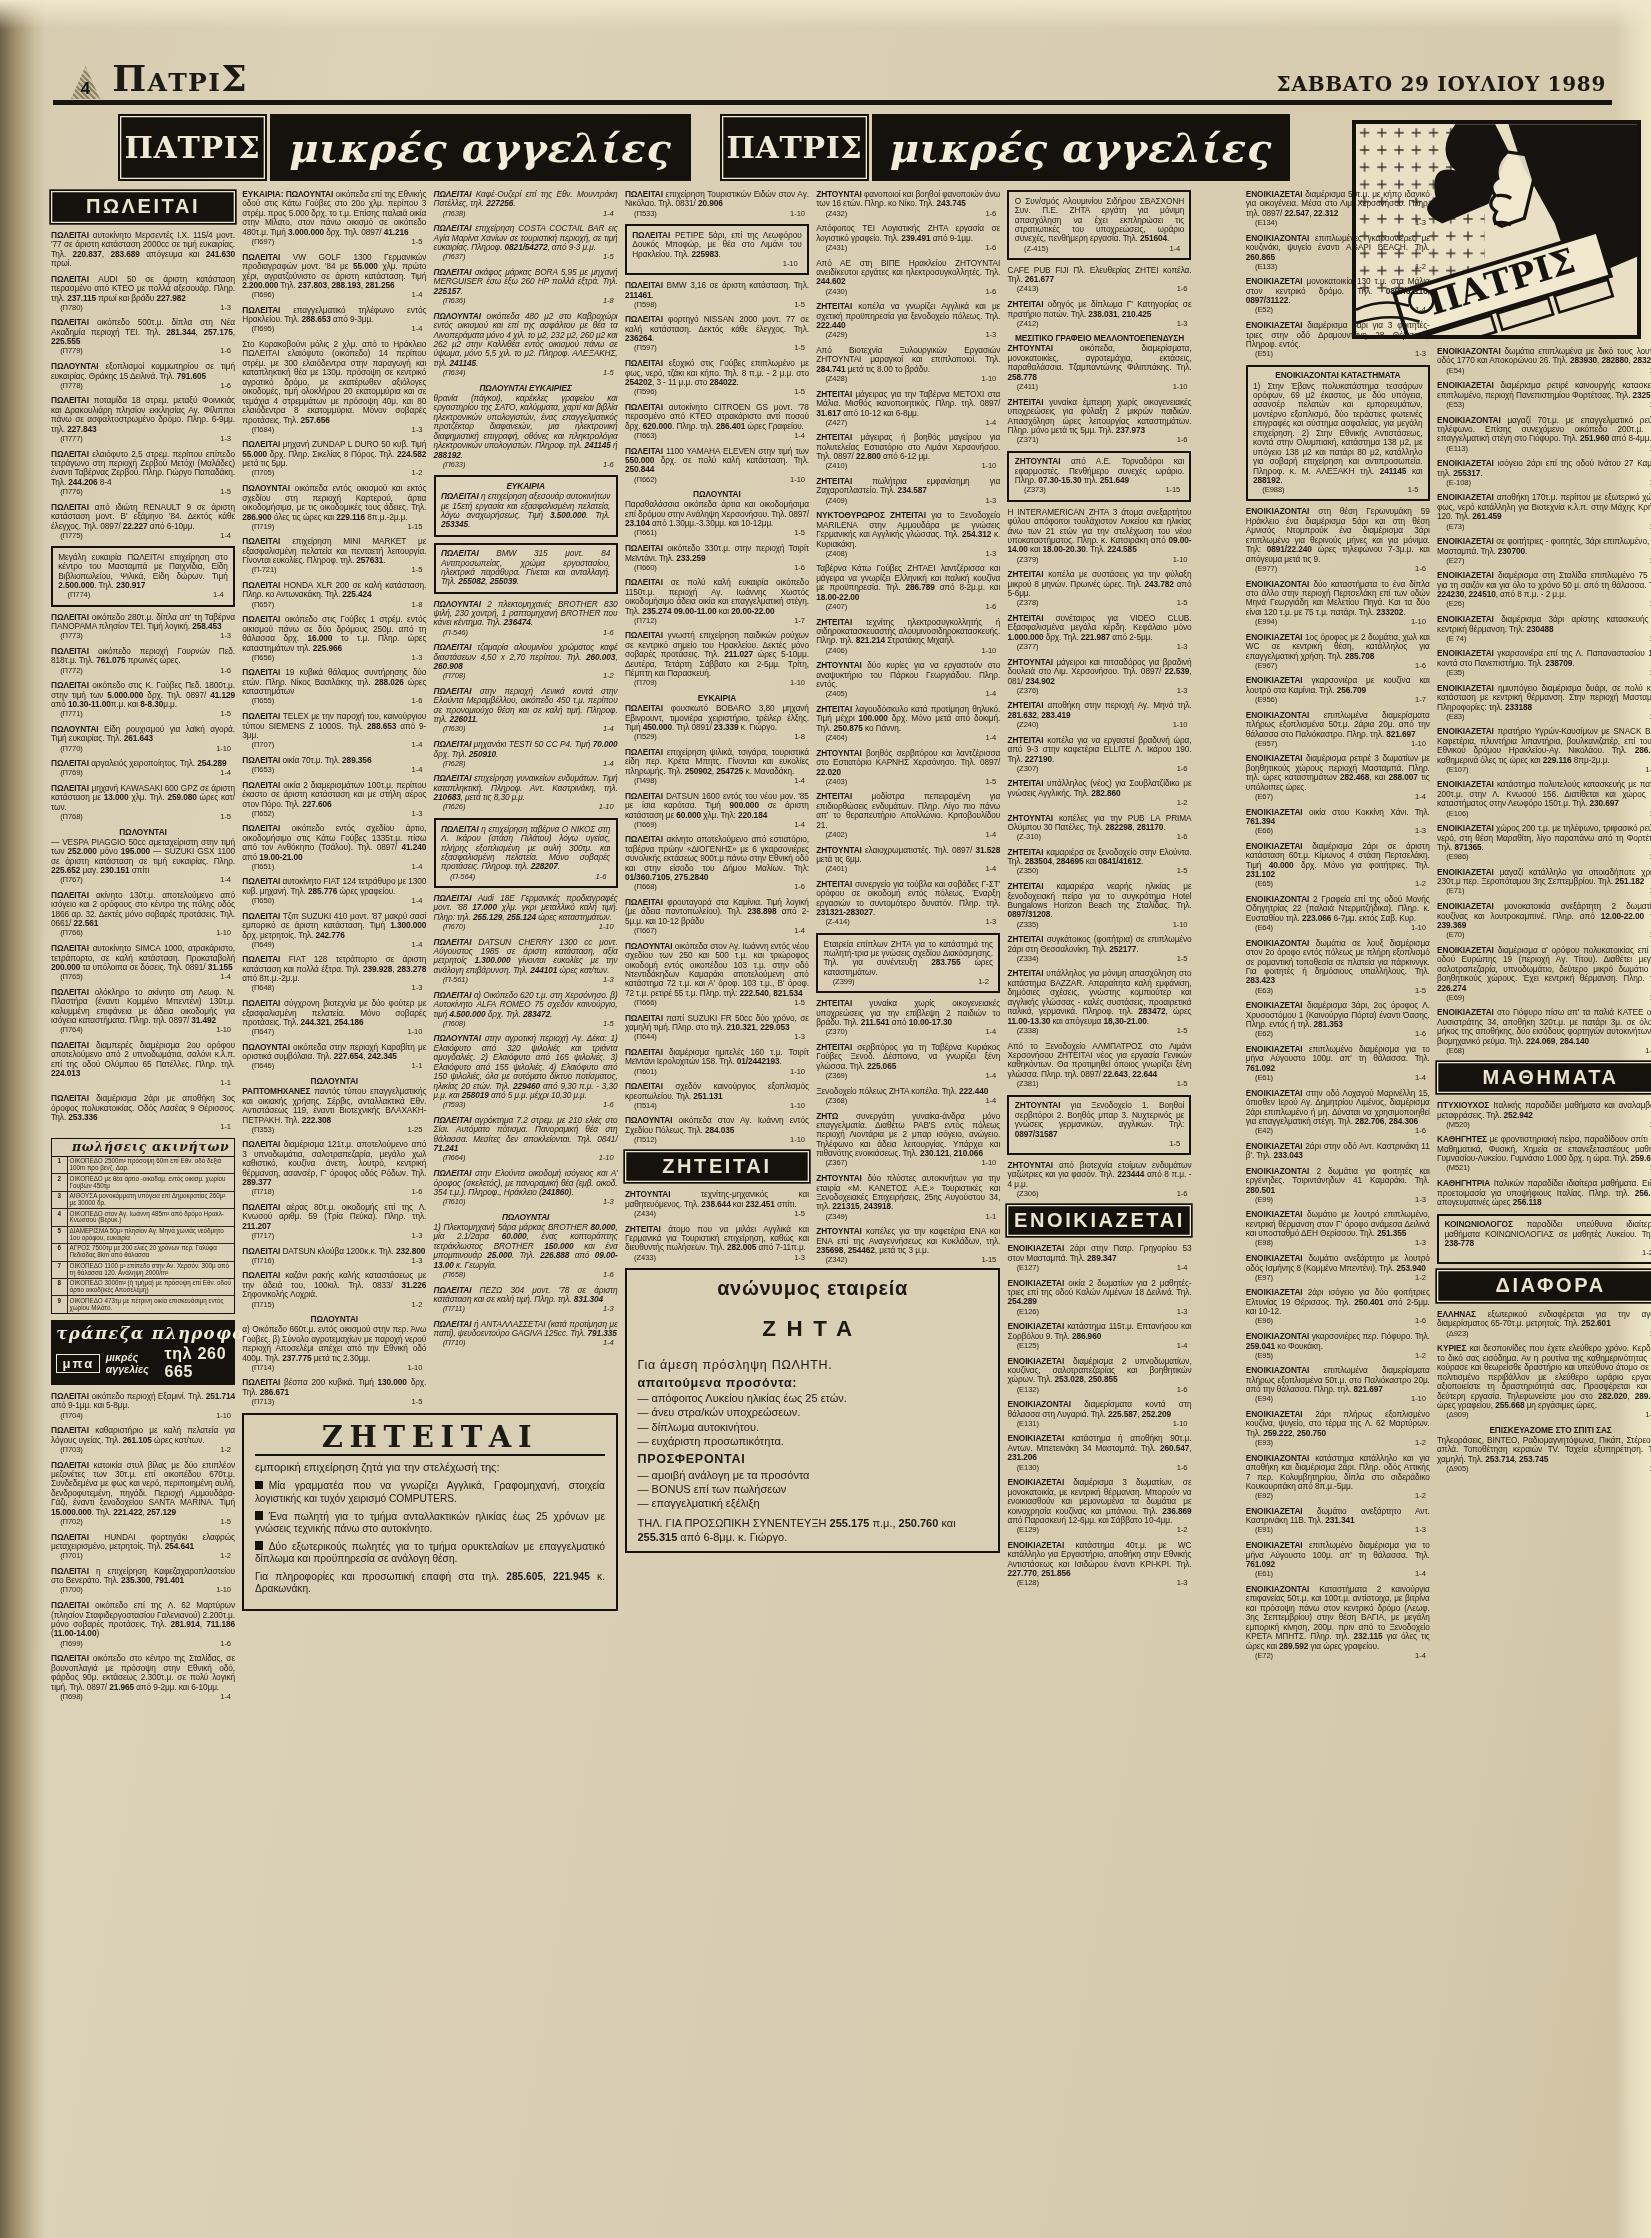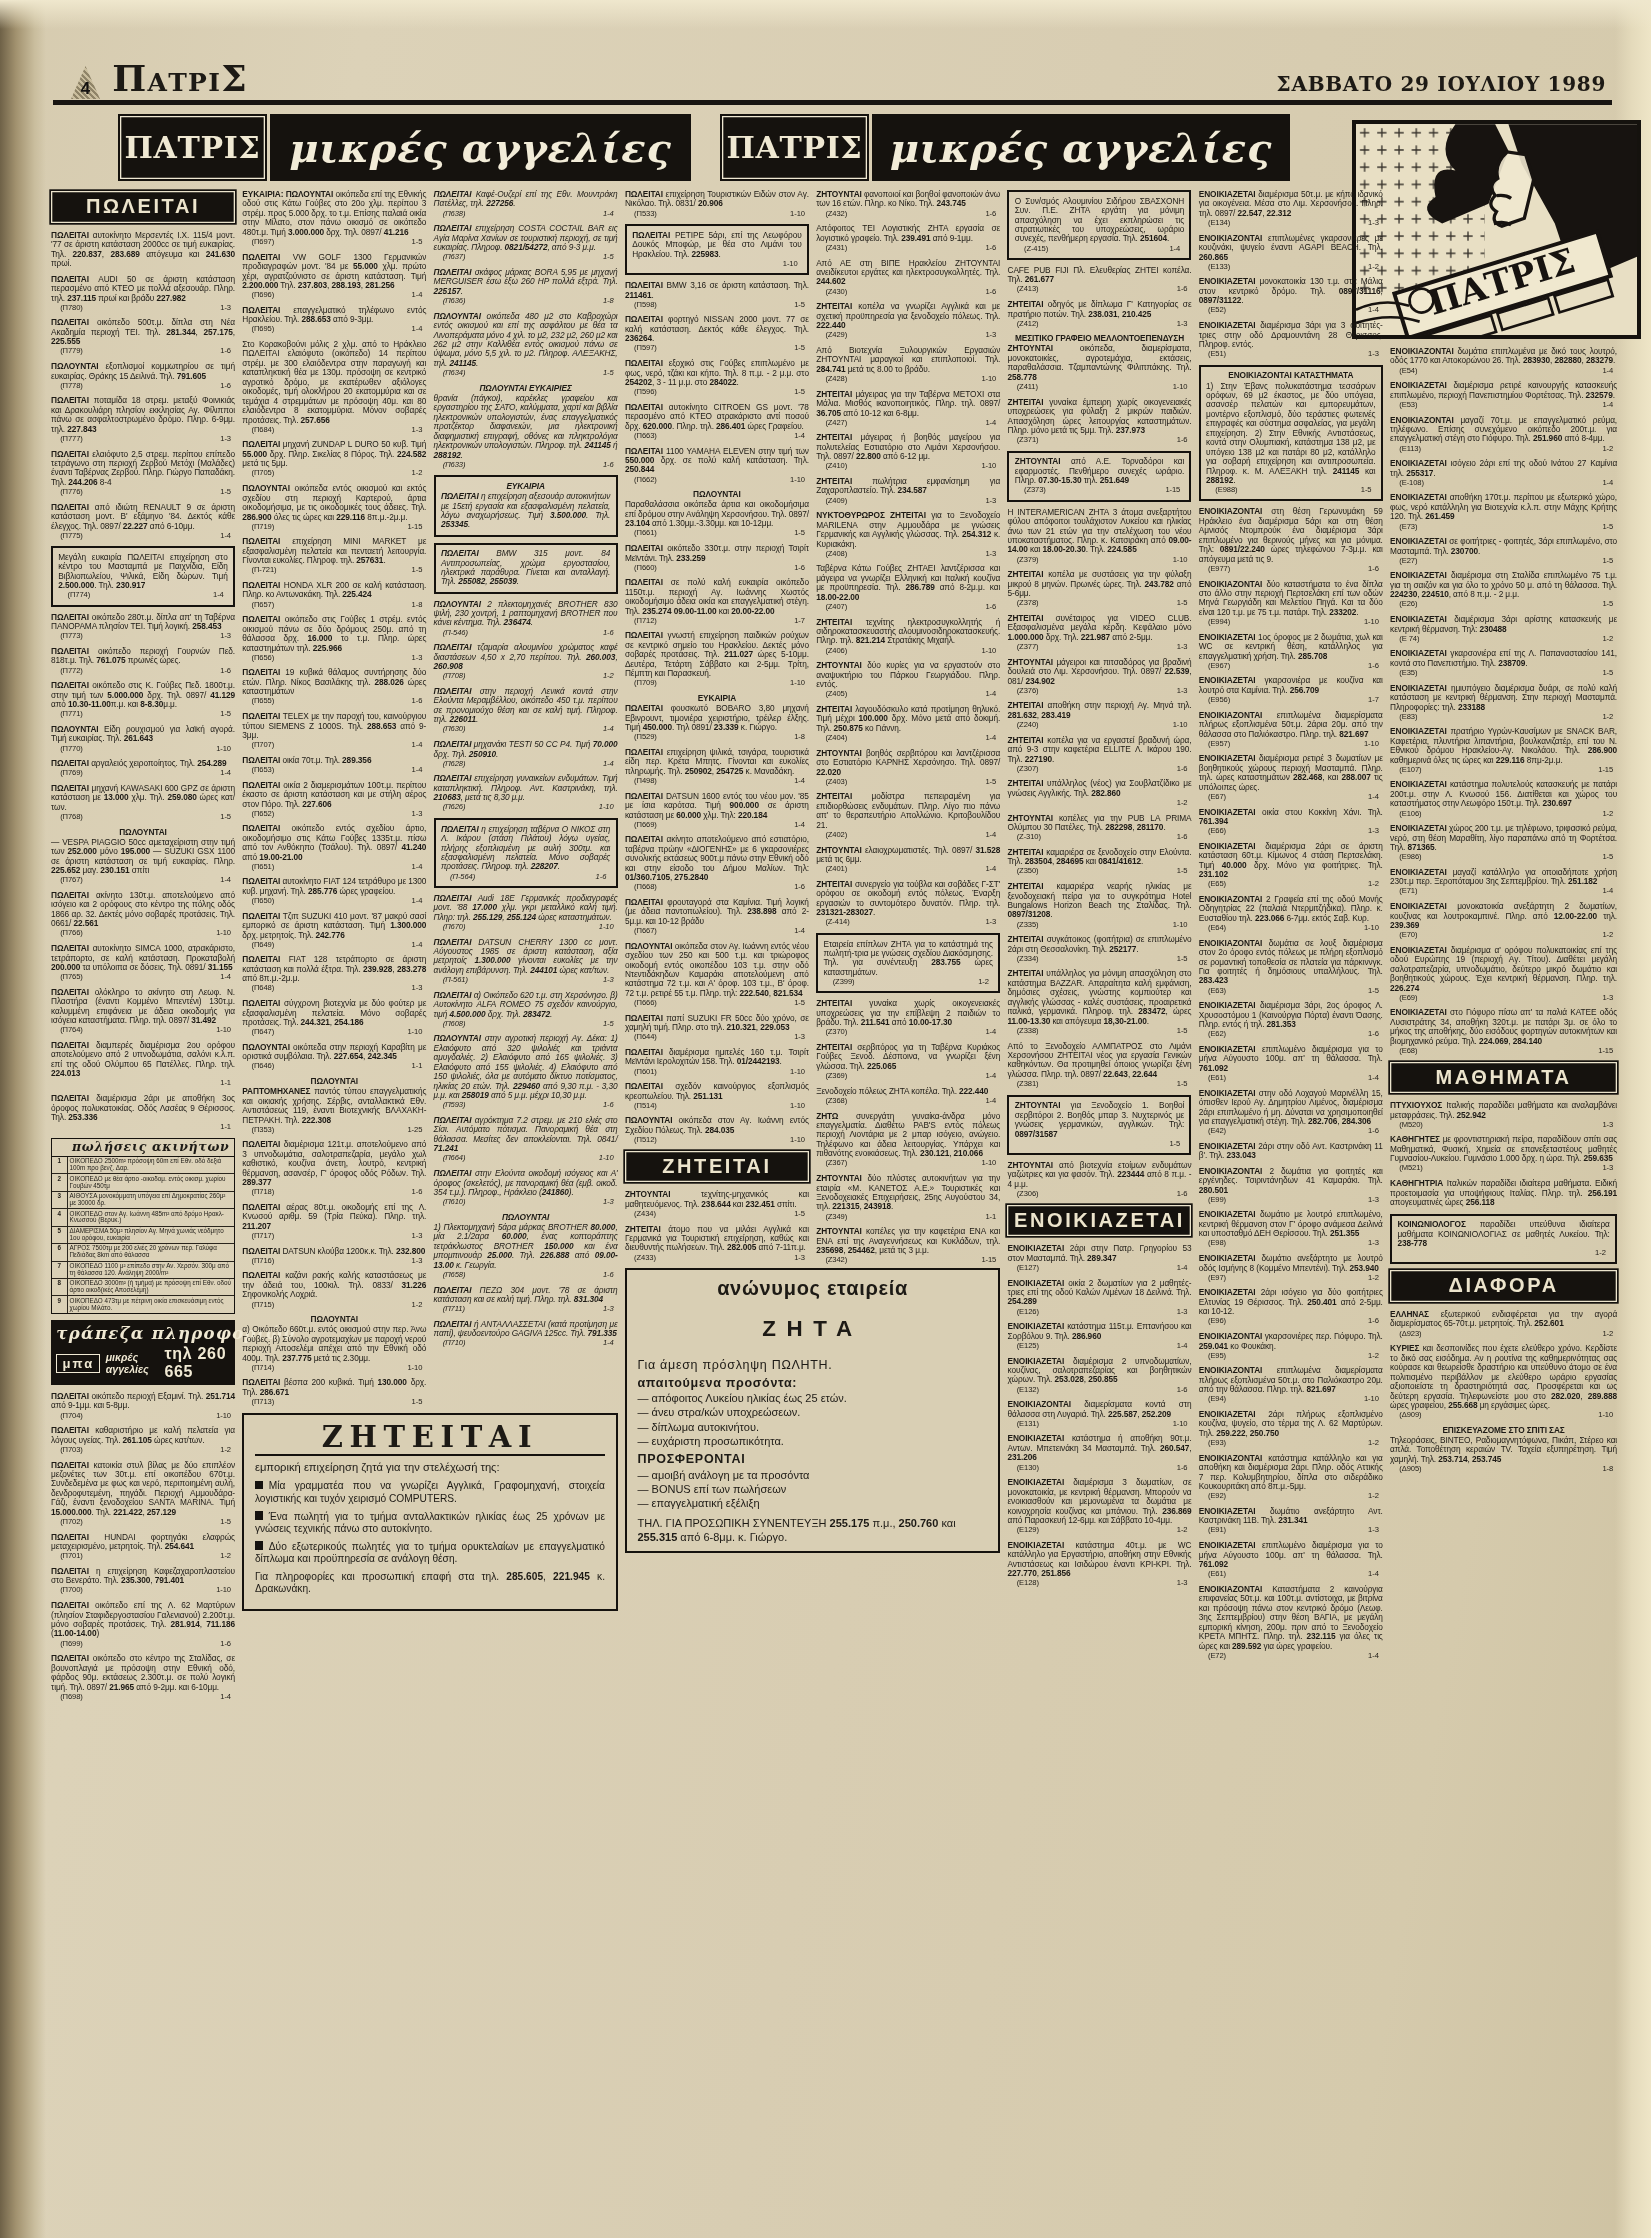--- a/index.html
+++ b/index.html
@@ -937,21 +937,21 @@
         </div>
       </div>
       <div class="ad">
         <div class="ad-body">Από Βιοτεχνία Ξυλουργικών Εργασιών ΖΗΤΟΥΝΤΑΙ μαραγκοί και επιπλοποιοί. Τηλ. <b>284.741</b> μετά τις 8.00 το βράδυ.</div>
         <div class="ad-foot">
           <span>(Ζ428)</span>
           <span>1-10</span>
         </div>
       </div>
       <div class="ad">
-        <div class="ad-body"><span class="lead">ΖΗΤΕΙΤΑΙ</span> μάγειρας για την Ταβέρνα ΜΕΤΟΧΙ στα Μάλια. Μισθός ικανοποιητικός. Πληρ. τηλ. 0897/ <b>36.705</b> από 10-12 και 6-8μμ.</div>
+        <div class="ad-body"><span class="lead">ΖΗΤΕΙΤΑΙ</span> μάγειρας για την Ταβέρνα ΜΕΤΟΧΙ στα Μάλια. Μισθός ικανοποιητικός. Πληρ. τηλ. 0897/ <b>31.617</b> από 10-12 και 6-8μμ.</div>
         <div class="ad-foot">
           <span>(Ζ427)</span>
           <span>1-4</span>
         </div>
       </div>
       <div class="ad">
         <div class="ad-body"><span class="lead">ΖΗΤΕΙΤΑΙ</span> μάγειρας ή βοηθός μαγείρου για πολυτελείας Εστιατόριο στο Λιμάνι Χερσονήσου. Τηλ. 0897/ <b>22.800</b> από 6-12 μμ.</div>
         <div class="ad-foot">
           <span>(Ζ410)</span>
           <span>1-10</span>
@@ -1284,21 +1284,21 @@
         </div>
       </div>
       <div class="ad">
         <div class="ad-body"><span class="lead">ΕΝΟΙΚΙΑΖΕΤΑΙ</span> κατάστημα 40τ.μ. με WC κατάλληλο για Εργαστήριο, αποθήκη στην Εθνικής Αντιστάσεως και Ισιδώρου έναντι ΚΡΙ-ΚΡΙ. Τηλ. <b>227.770</b>, <b>251.856</b></div>
         <div class="ad-foot">
           <span>(Ε128)</span>
           <span>1-3</span>
         </div>
       </div>
     </div>
-    <div class="col" style="width: 184px;">
+    <div class="col" style="width: 184px; margin-left: 47px;">
       <div class="ad">
         <div class="ad-body"><span class="lead">ΕΝΟΙΚΙΑΖΕΤΑΙ</span> διαμέρισμα 50τ.μ. με κήπο ιδανικό για οικογένεια. Μέσα στο Λιμ. Χερσονήσου. Πληρ. τηλ. 0897/ <b>22.547</b>, <b>22.312</b></div>
         <div class="ad-foot">
           <span>(Ε134)</span>
           <span>1-3</span>
         </div>
       </div>
       <div class="ad">
         <div class="ad-body"><span class="lead">ΕΝΟΙΚΙΑΖΟΝΤΑΙ</span> επιπλωμένες γκαρσονιέρες με κουζινάκι, ψυγείο έναντι AGAPI BEACH. Τηλ. <b>260.865</b></div>
         <div class="ad-foot">

